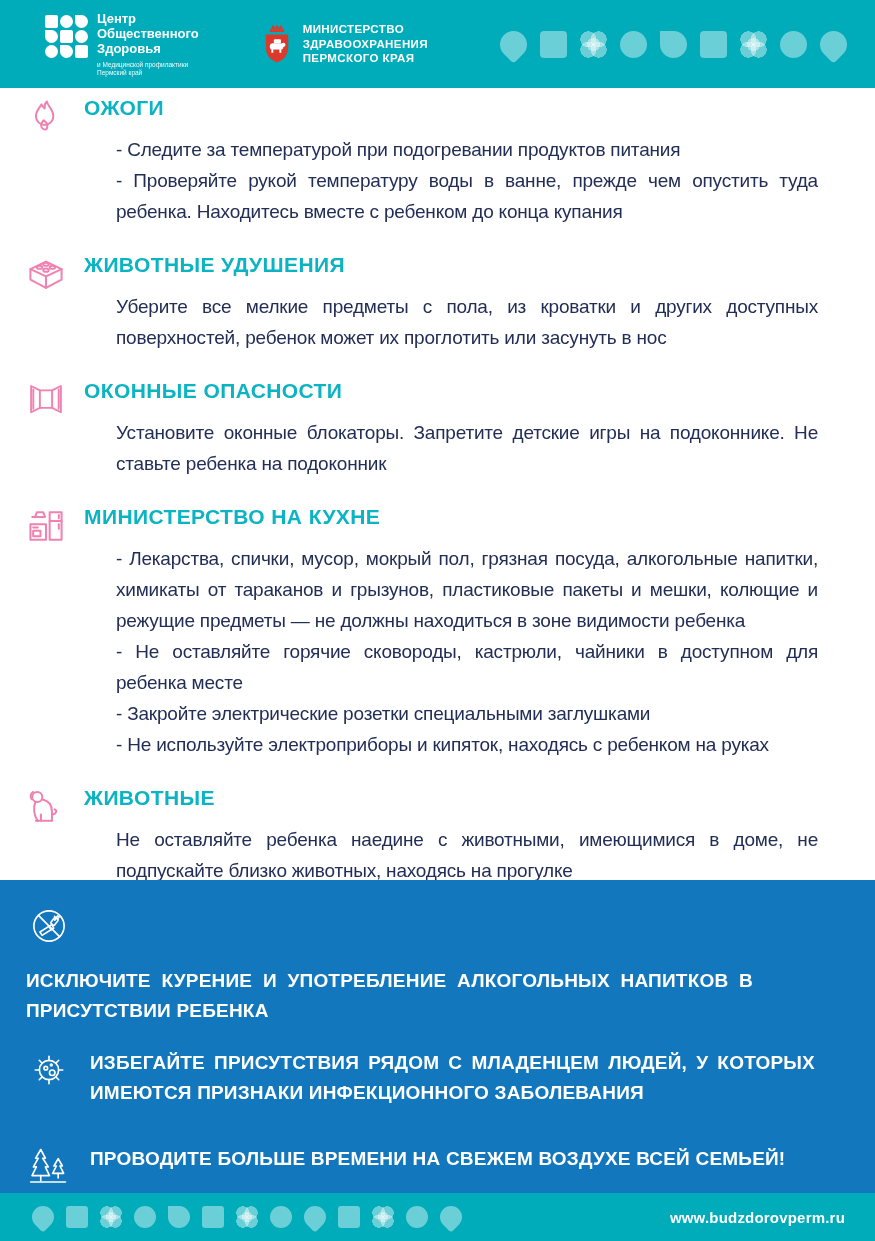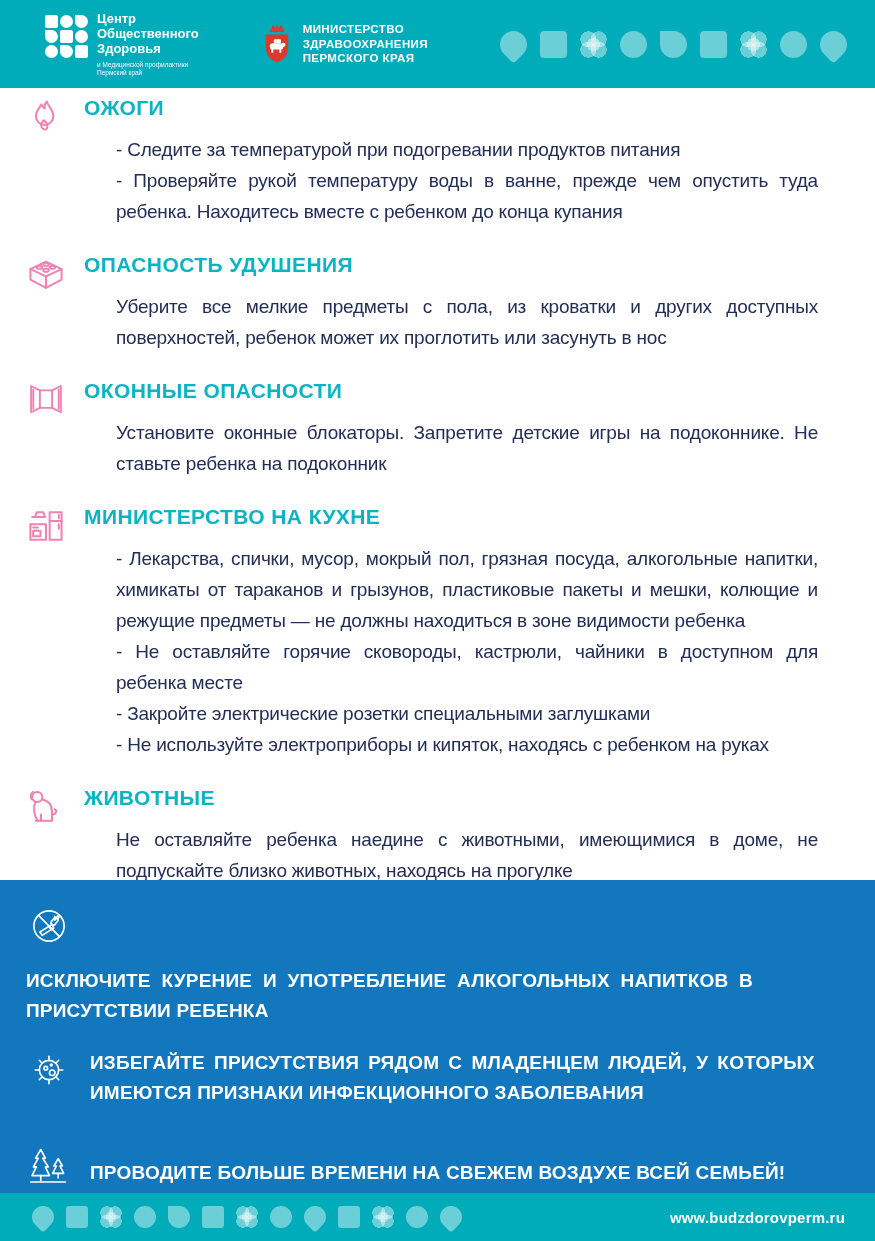--- a/index.html
+++ b/index.html
@@ -37,21 +37,21 @@
   .sec { display:flex; gap:15px; margin-bottom:24px; }
   .sec-icon { width:47px; flex:none; display:flex; justify-content:center; align-items:flex-start; padding-top:2px; }
   .sec-icon svg { stroke:#ef82b2; fill:none; stroke-width:2.2; stroke-linecap:round; stroke-linejoin:round; }
   .sec-main { width:736px; }
   .sec-title { color:#0cb3c3; font-size:21px; font-weight:700; letter-spacing:.4px; margin:2px 0 14px; }
   .sec-body { color:#232e56; font-size:19px; line-height:31px; letter-spacing:-.2px; text-align:justify; white-space:pre-line;margin-left:32px; }
 
   
   .advice { height:313px; background:#1377bd; padding:24px 60px 0 26px; overflow:hidden; }
   .adv { display:flex; gap:18px; align-items:flex-start; }
-  .adv-1 { margin-bottom:22px;flex-direction:column; } .adv-2 { margin-bottom:36px; } .adv-3 { margin-bottom:30px;align-items:flex-end; }
+  .adv-1 { margin-bottom:22px;flex-direction:column; } .adv-2 { margin-bottom:36px; } .adv-3 { margin-bottom:30px; }
   .adv-icon { width:46px; flex:none; display:flex; justify-content:center; }
   .adv-icon svg { stroke:#fff; fill:none; stroke-width:1.8; stroke-linecap:round; stroke-linejoin:round; }
   .adv-text { color:#fff; font-size:19px; font-weight:700; line-height:30px; letter-spacing:.2px; text-align:justify; width:727px; }
 
   
   .footer { height:48px; background:#00acba; display:flex; align-items:center; justify-content:space-between; padding:0 30px 0 32px; }
   .footer-shapes { display:flex; gap:12px; align-items:center; }
   .footer-url { color:#fff; font-size:15px; font-weight:700; text-decoration:none; letter-spacing:.2px; }
 </style>
 </head>
@@ -130,21 +130,21 @@
           <path d="M7 17.5 L24 9.5 41 17.5 24 25.5 Z"></path>
           <path d="M7 17.5 V29 L24 38 V25.5"></path>
           <path d="M41 17.5 V29 L24 38"></path>
           <ellipse cx="17" cy="15.5" rx="3" ry="1.7"></ellipse>
           <ellipse cx="24" cy="12.3" rx="3" ry="1.7"></ellipse>
           <ellipse cx="24" cy="18.7" rx="3" ry="1.7"></ellipse>
           <ellipse cx="31" cy="15.5" rx="3" ry="1.7"></ellipse>
         </svg>
       </div>
       <div class="sec-main">
-        <h2 class="sec-title">ОПАСНОСТЬ УДУШЕНИЯ</h2>
+        <h2 class="sec-title">ЖИВОТНЫЕ УДУШЕНИЯ</h2>
         <p class="sec-body">Уберите все мелкие предметы с пола, из кроватки и других доступных поверхностей, ребенок может их проглотить или засунуть в нос</p>
       </div>
     </section>
 
     <section class="sec">
       <div class="sec-icon">
         <svg width="44" height="42" viewBox="0 0 48 48">
           <rect x="17" y="13" width="14" height="20"></rect>
           <path d="M17 13 L7 8 V38 L17 33"></path>
           <path d="M31 13 L41 8 V38 L31 33"></path>

